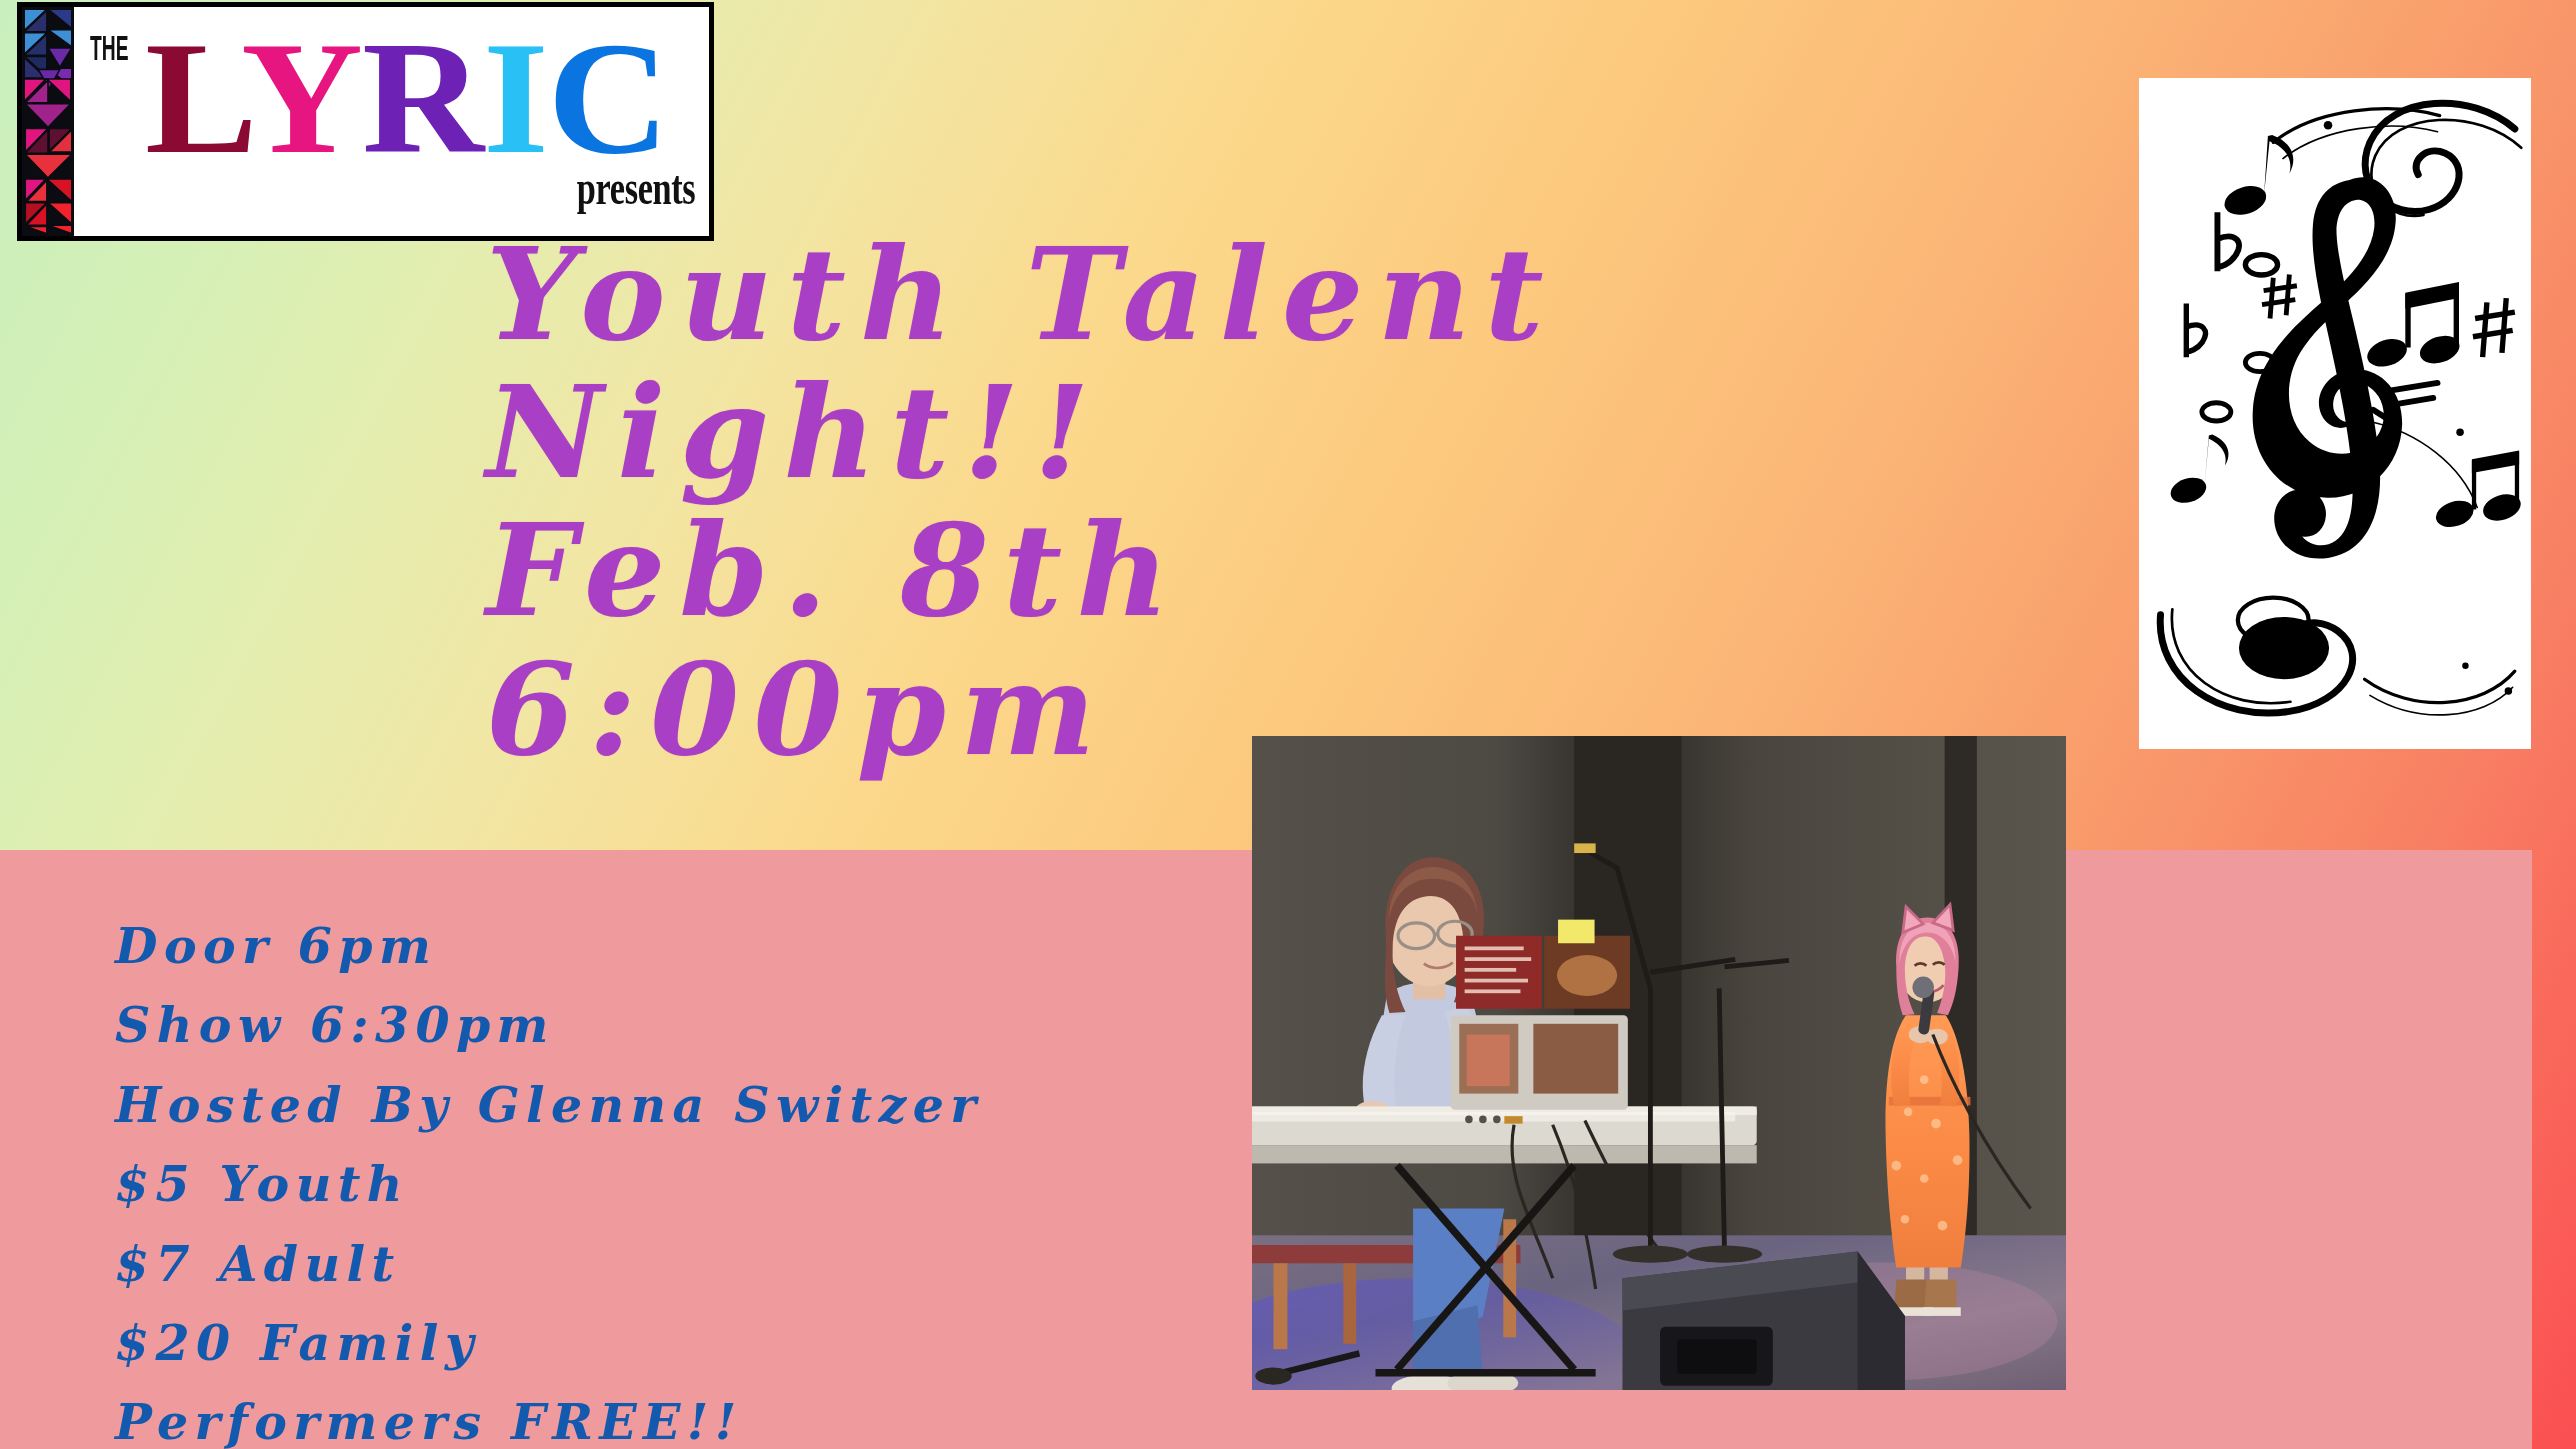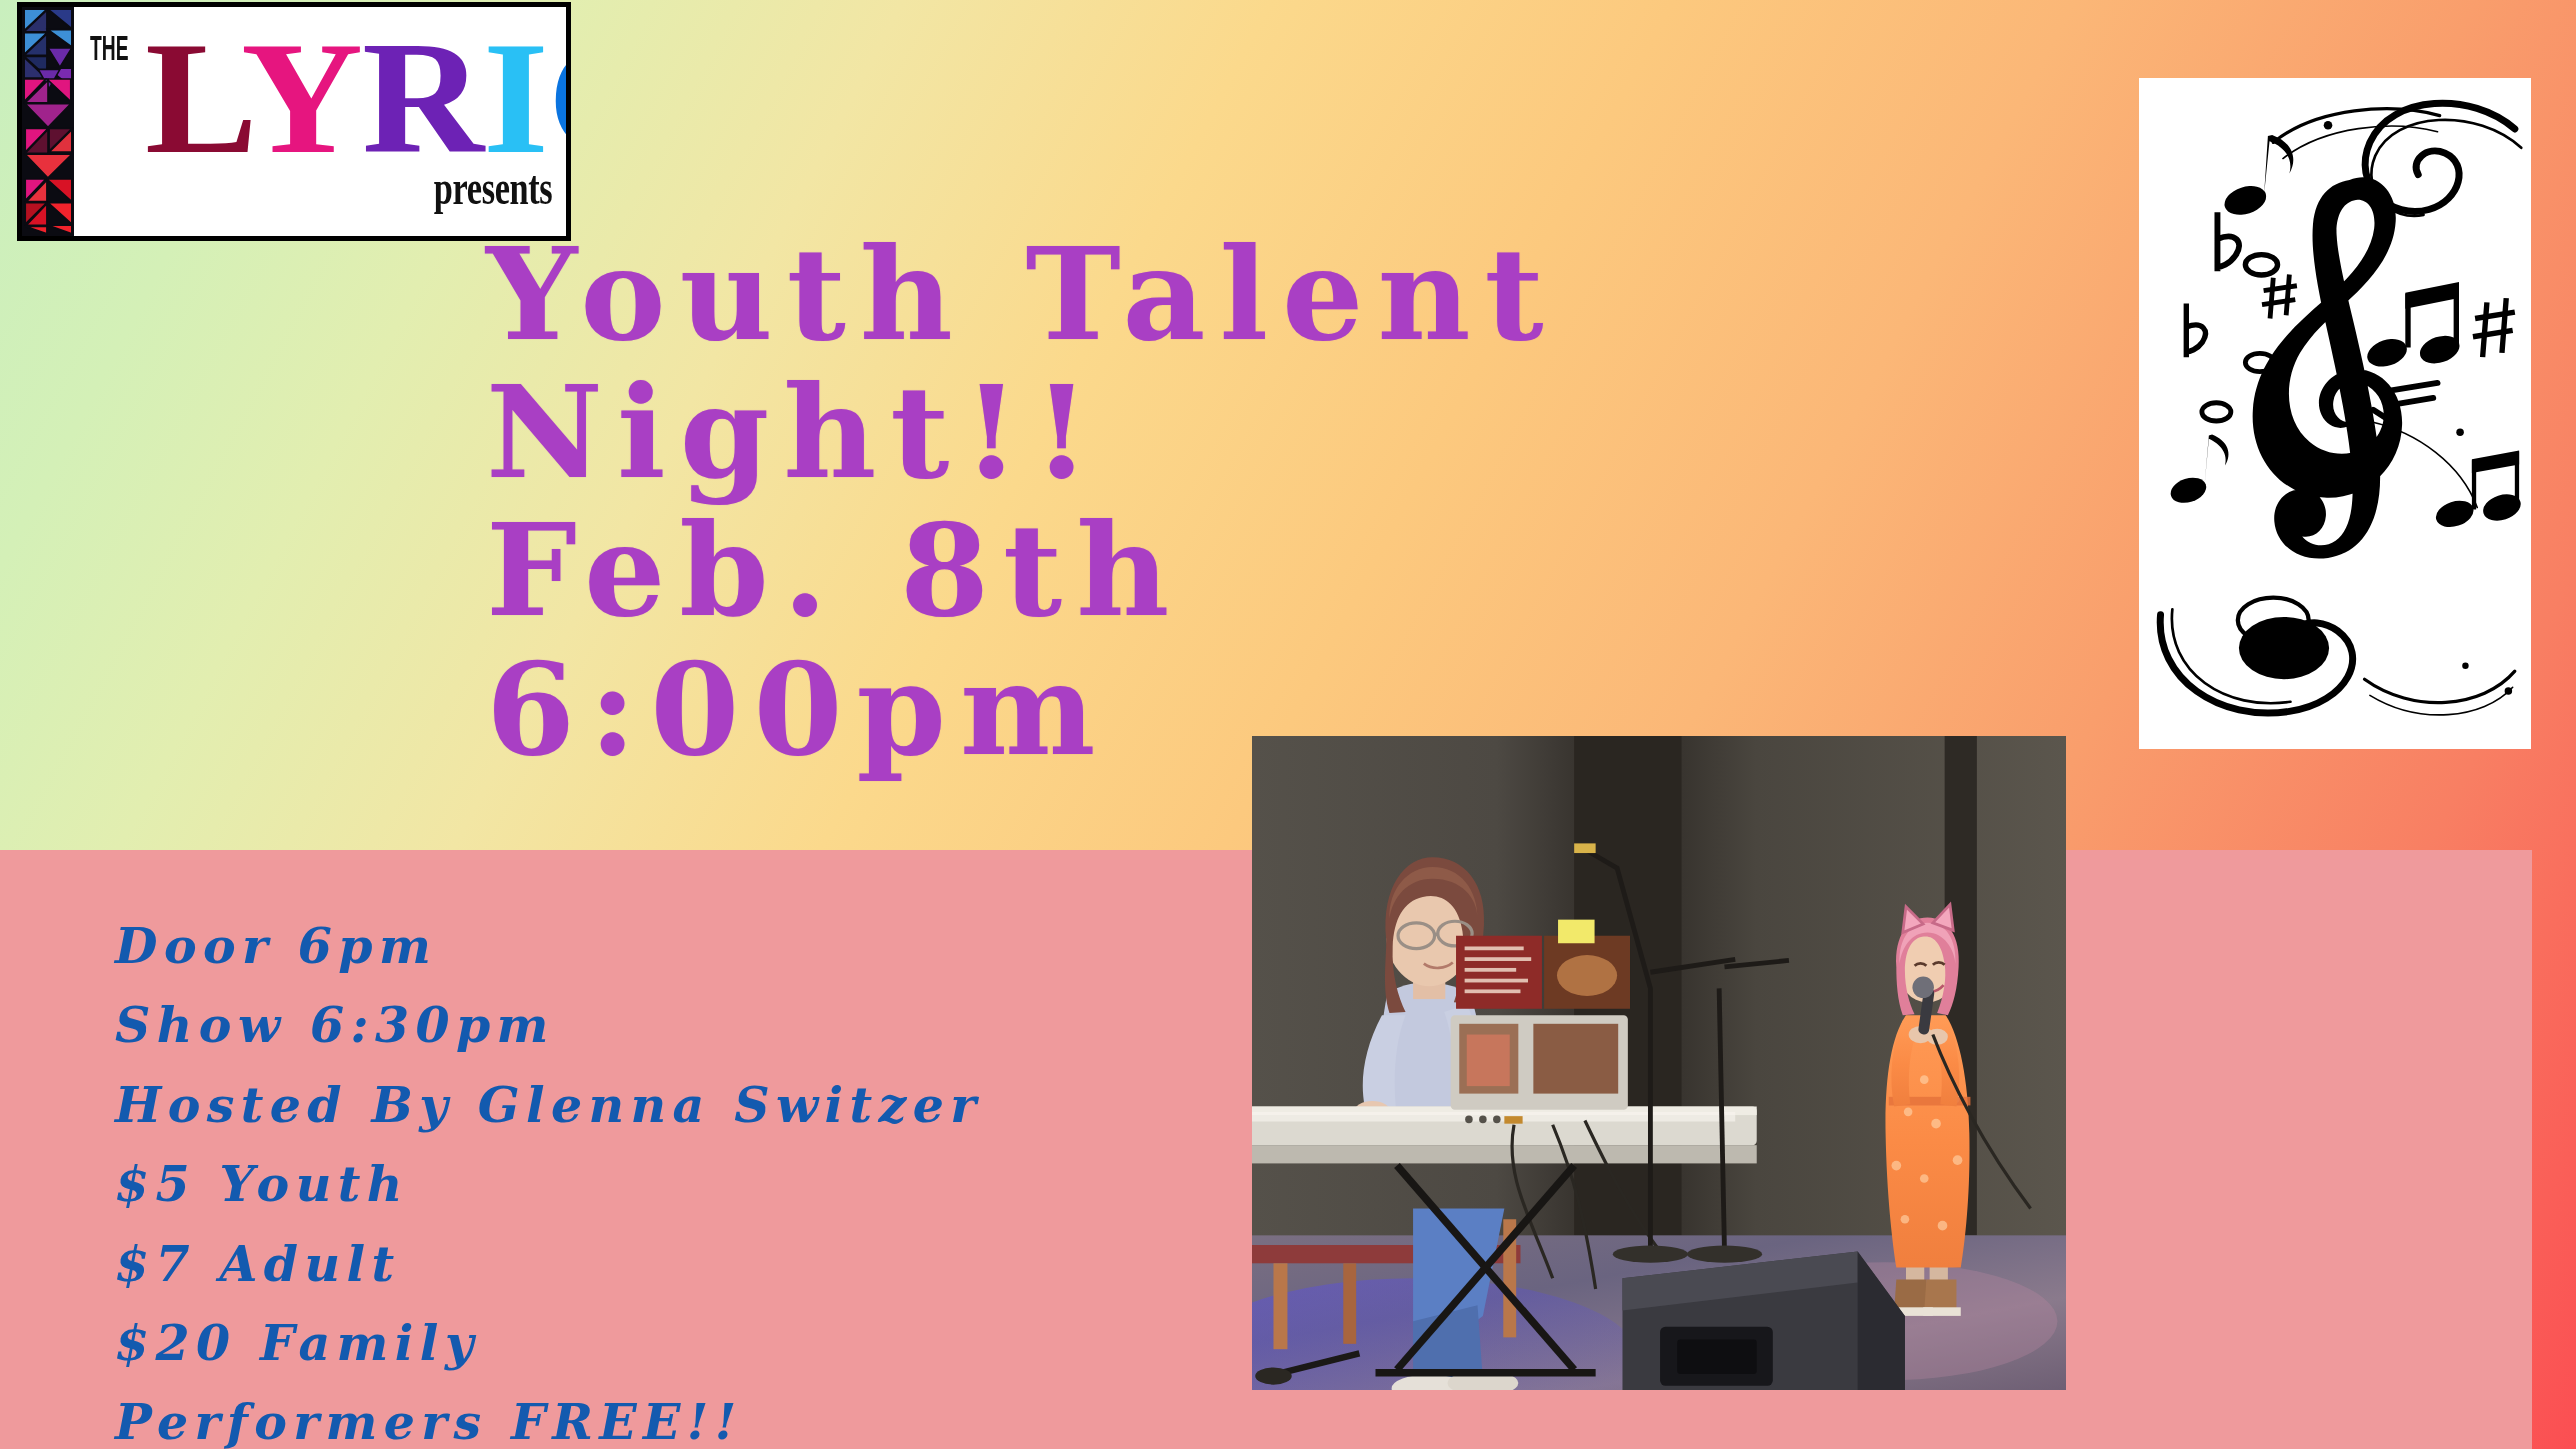--- a/index.html
+++ b/index.html
@@ -29,21 +29,21 @@
     position:absolute;
     left:0;top:850px;
     width:2532px;height:599px;
     background:#ef9a9c;
   }
 
   
   .logo-box{
     position:absolute;
     left:17px;top:2.1px;
-    width:554px;height:239px;
+    width:697px;height:239px;
     background:#ffffff;
     border:5.4px solid #000000;
     box-sizing:border-box;
     overflow:hidden;
   }
   .glass-strip{
     position:absolute;left:0;top:0;
     width:52px;height:100%;
     background:#0b0b12;
     overflow:hidden;
@@ -104,20 +104,21 @@
     overflow:hidden;
   }
   .music-art svg{display:block;width:100%;height:100%;}
 
   
   .headline{
     position:absolute;
     left:486px;top:225px;
     width:1449px;
     font-family:"DejaVu Serif",serif;
+    font-style:italic;
     font-weight:bold;
     font-size:128px;
     line-height:1.08;
     letter-spacing:14px;
     color:#a93fc4;
     white-space:pre-line;
     text-shadow:0 0 1.1px rgba(169,63,196,.35);
   }
 
   

